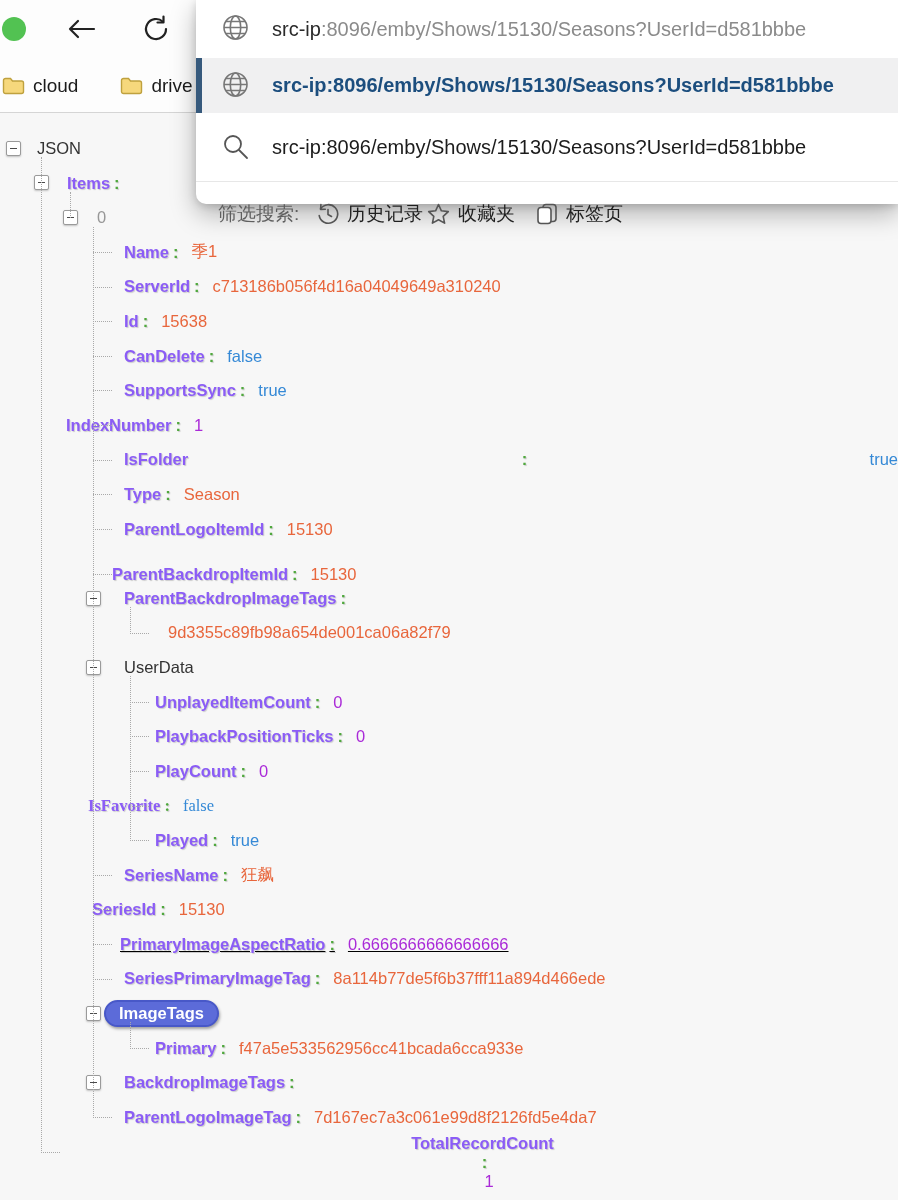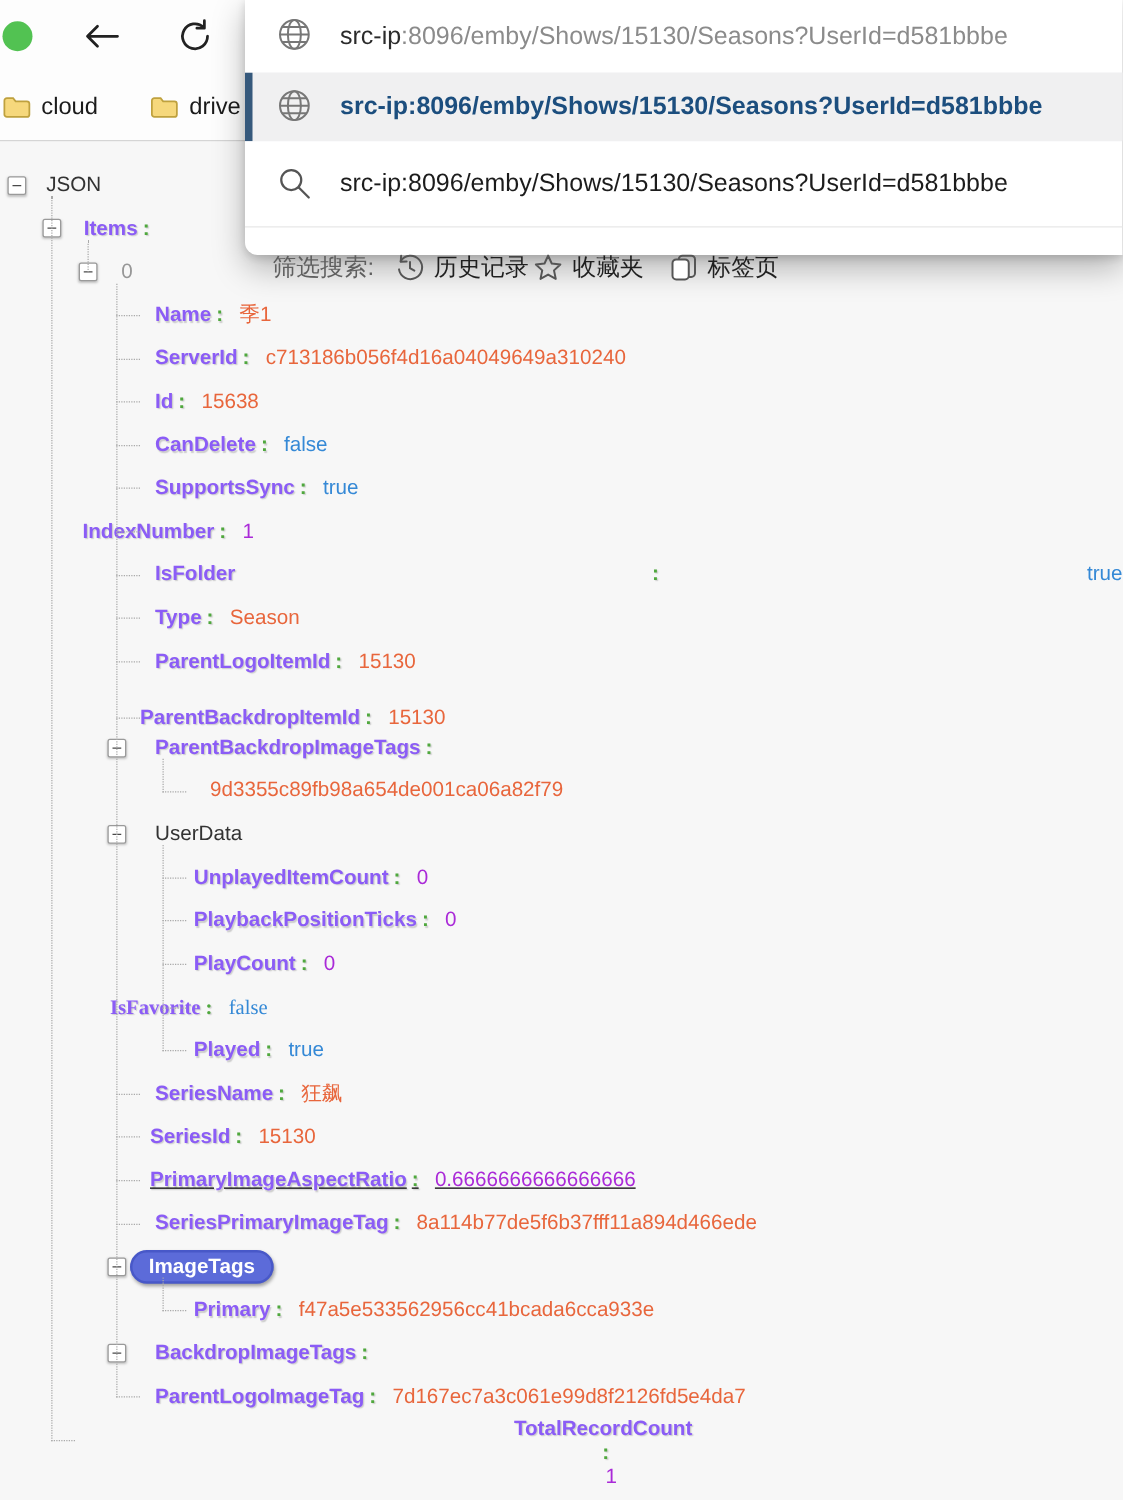--- a/index.html
+++ b/index.html
@@ -185,21 +185,21 @@
       <span class="key k-green">Played</span>
       <span class="colon">:</span>
       <span class="val v-boolean">true</span>
     </div>
     <div class="tree-row" style="top: 744.6px; padding-left: 124px; box-sizing: border-box;">
       <div class="hconn" style="left: 93px; width: 19px; top: 17.3px;"></div>
       <span class="key k-green">SeriesName</span>
       <span class="colon">:</span>
       <span class="val v-string">狂飙</span>
     </div>
-    <div class="tree-row" style="top: 779.2px; padding-left: 120px; box-sizing: border-box;">
+    <div class="tree-row" style="top: 779.2px; padding-left: 92px; box-sizing: border-box;">
       <div class="hconn" style="left: 93px; width: 19px; top: 17.3px;"></div>
       <span class="key k-green">SeriesId</span>
       <span class="colon">:</span>
       <span class="val v-string">15130</span>
     </div>
     <div class="tree-row" style="top: 813.8px; padding-left: 120px; box-sizing: border-box; text-decoration: underline;">
       <div class="hconn" style="left: 93px; width: 19px; top: 17.3px;"></div>
       <span class="key k-green">PrimaryImageAspectRatio</span>
       <span class="colon">:</span>
       <span class="val v-number">0.6666666666666666</span>

